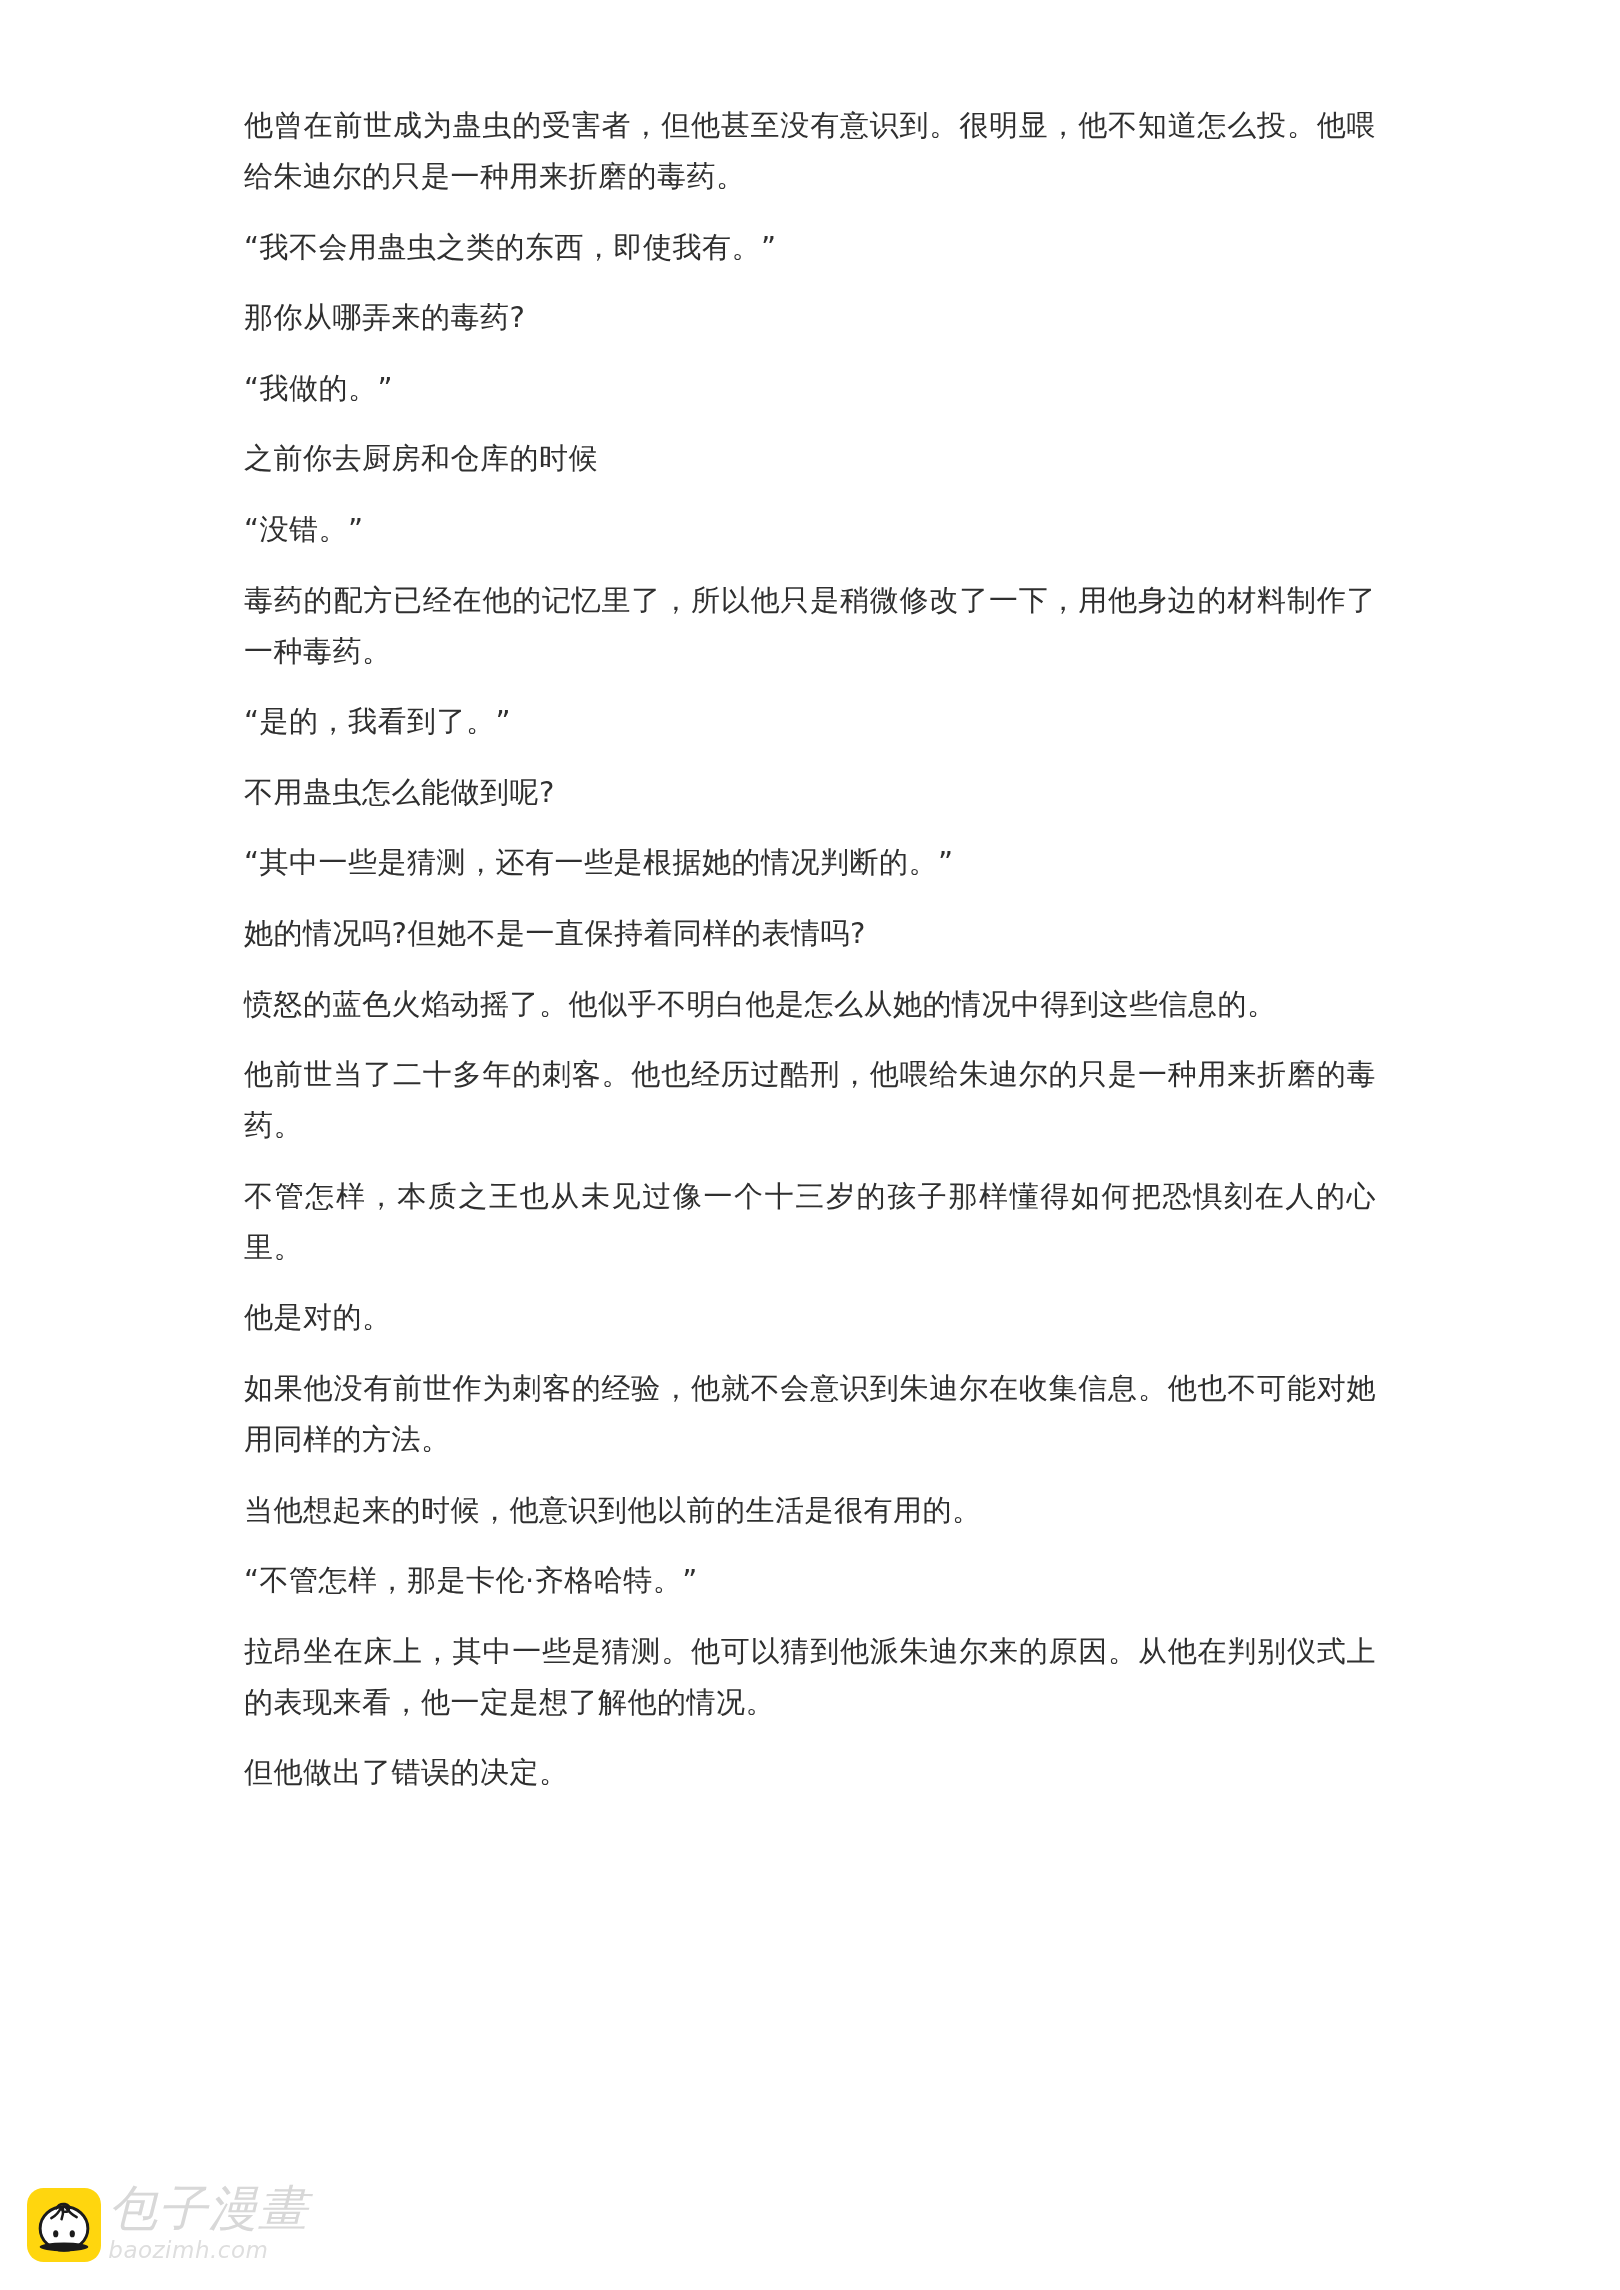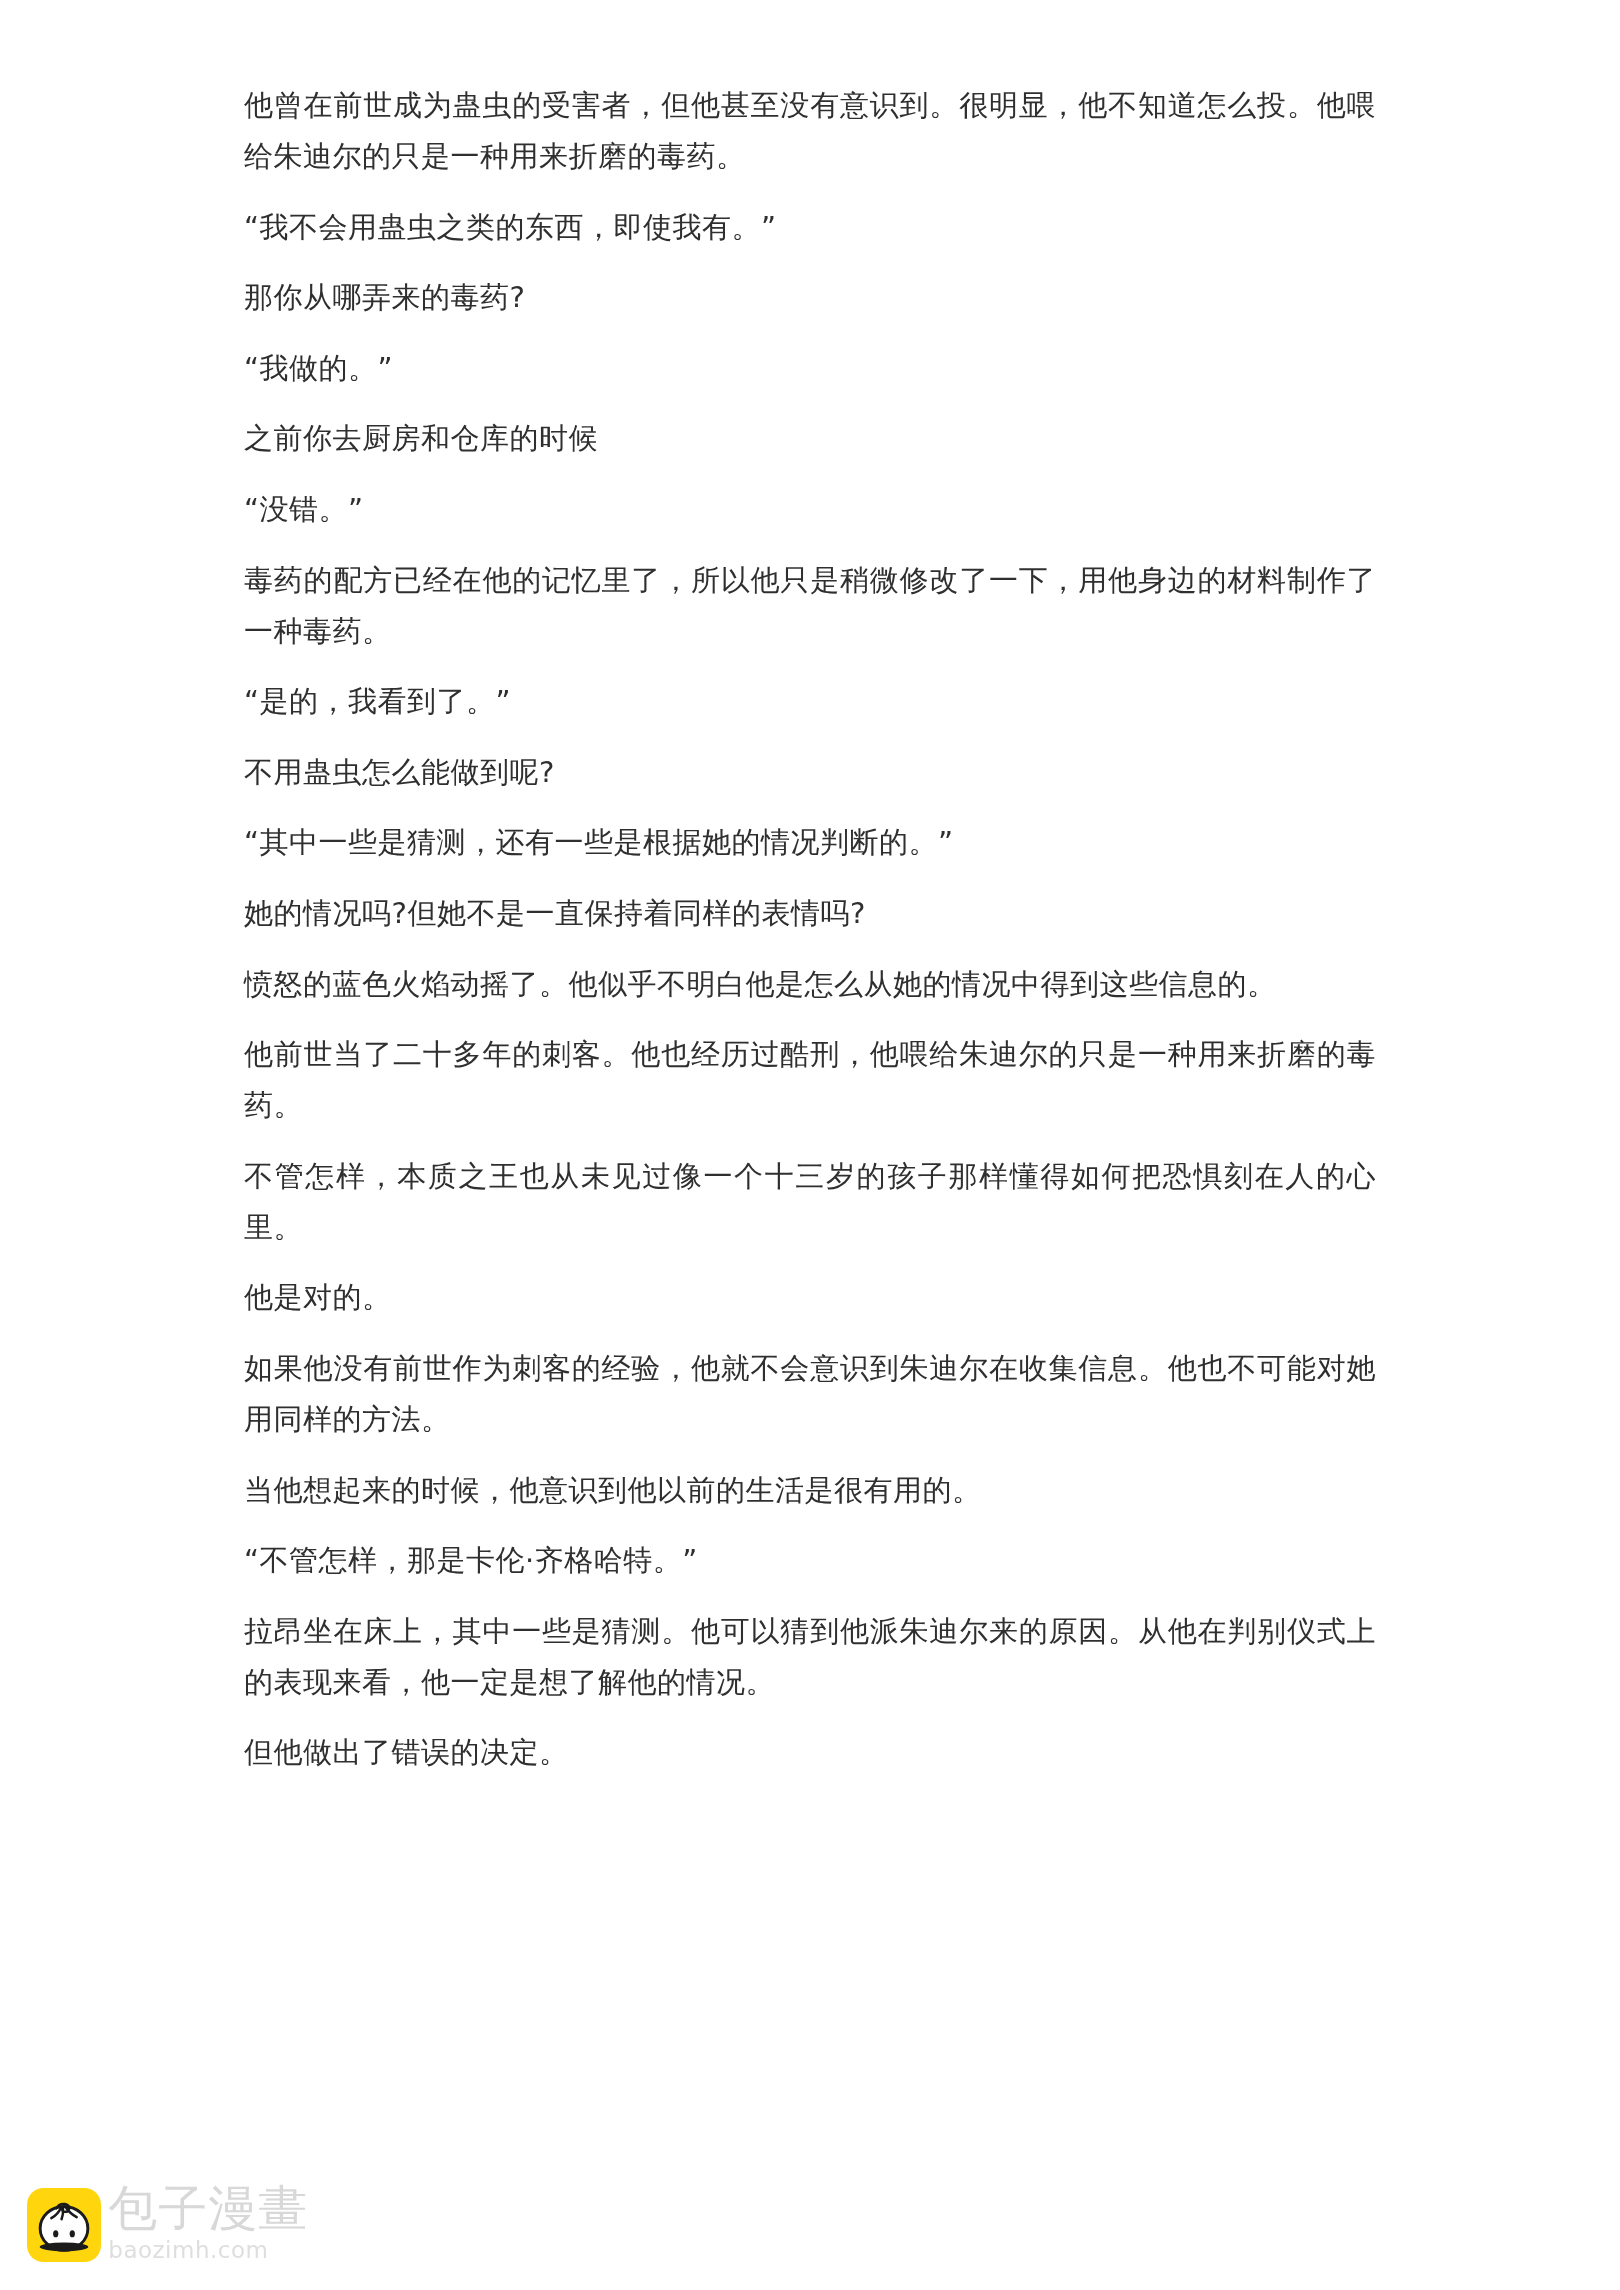--- a/index.html
+++ b/index.html
@@ -11,21 +11,21 @@
     position: relative;
     width: 1620px;
     height: 2291px;
     background: #ffffff;
     overflow: hidden;
     font-family: "DejaVu Sans", "Liberation Sans", sans-serif;
   }
   .content {
     width: 1132px;
     margin: 0 auto;
-    padding-top: 80px;
+    padding-top: 100px;
   }
   .content p {
     margin: 0 0 19.6px 0;
     font-size: 29px;
     line-height: 51px;
     color: #2f2f2f;
     letter-spacing: 0.5px;
     text-align: justify;
     text-justify: inter-ideograph;
   }
@@ -39,20 +39,21 @@
   }
   .brand-icon {
     width: 74px;
     height: 74px;
     flex: 0 0 auto;
     display: block;
   }
   .brand-text {
     display: flex;
     flex-direction: column;
+    font-style: italic;
   }
   .brand-name {
     font-size: 49px;
     line-height: 49px;
     color: #d8d8d8;
     letter-spacing: 1px;
     font-weight: 400;
   }
   .brand-url {
     font-size: 23px;

